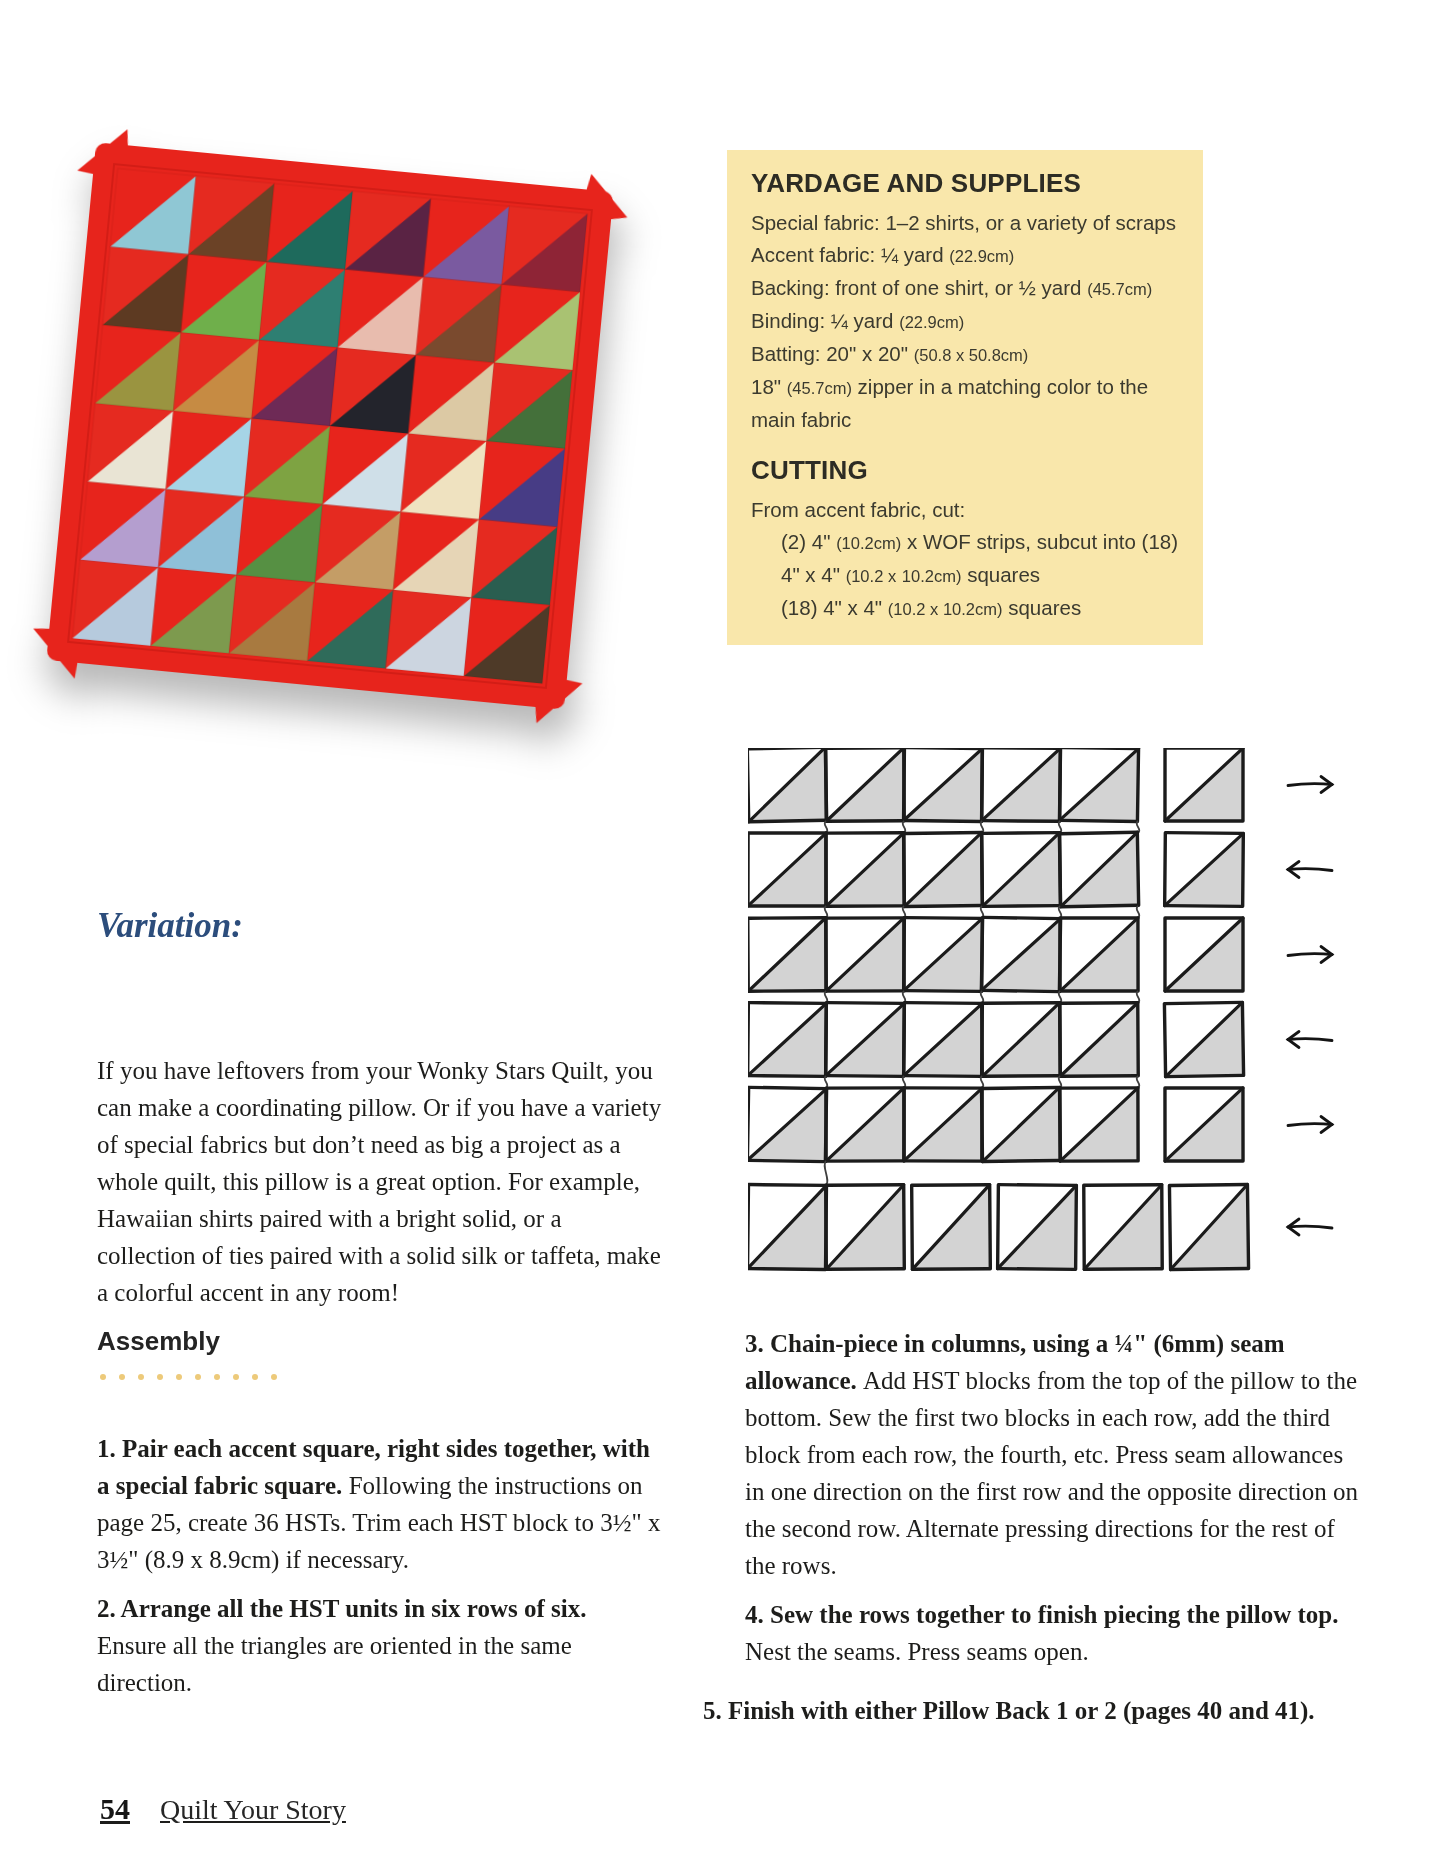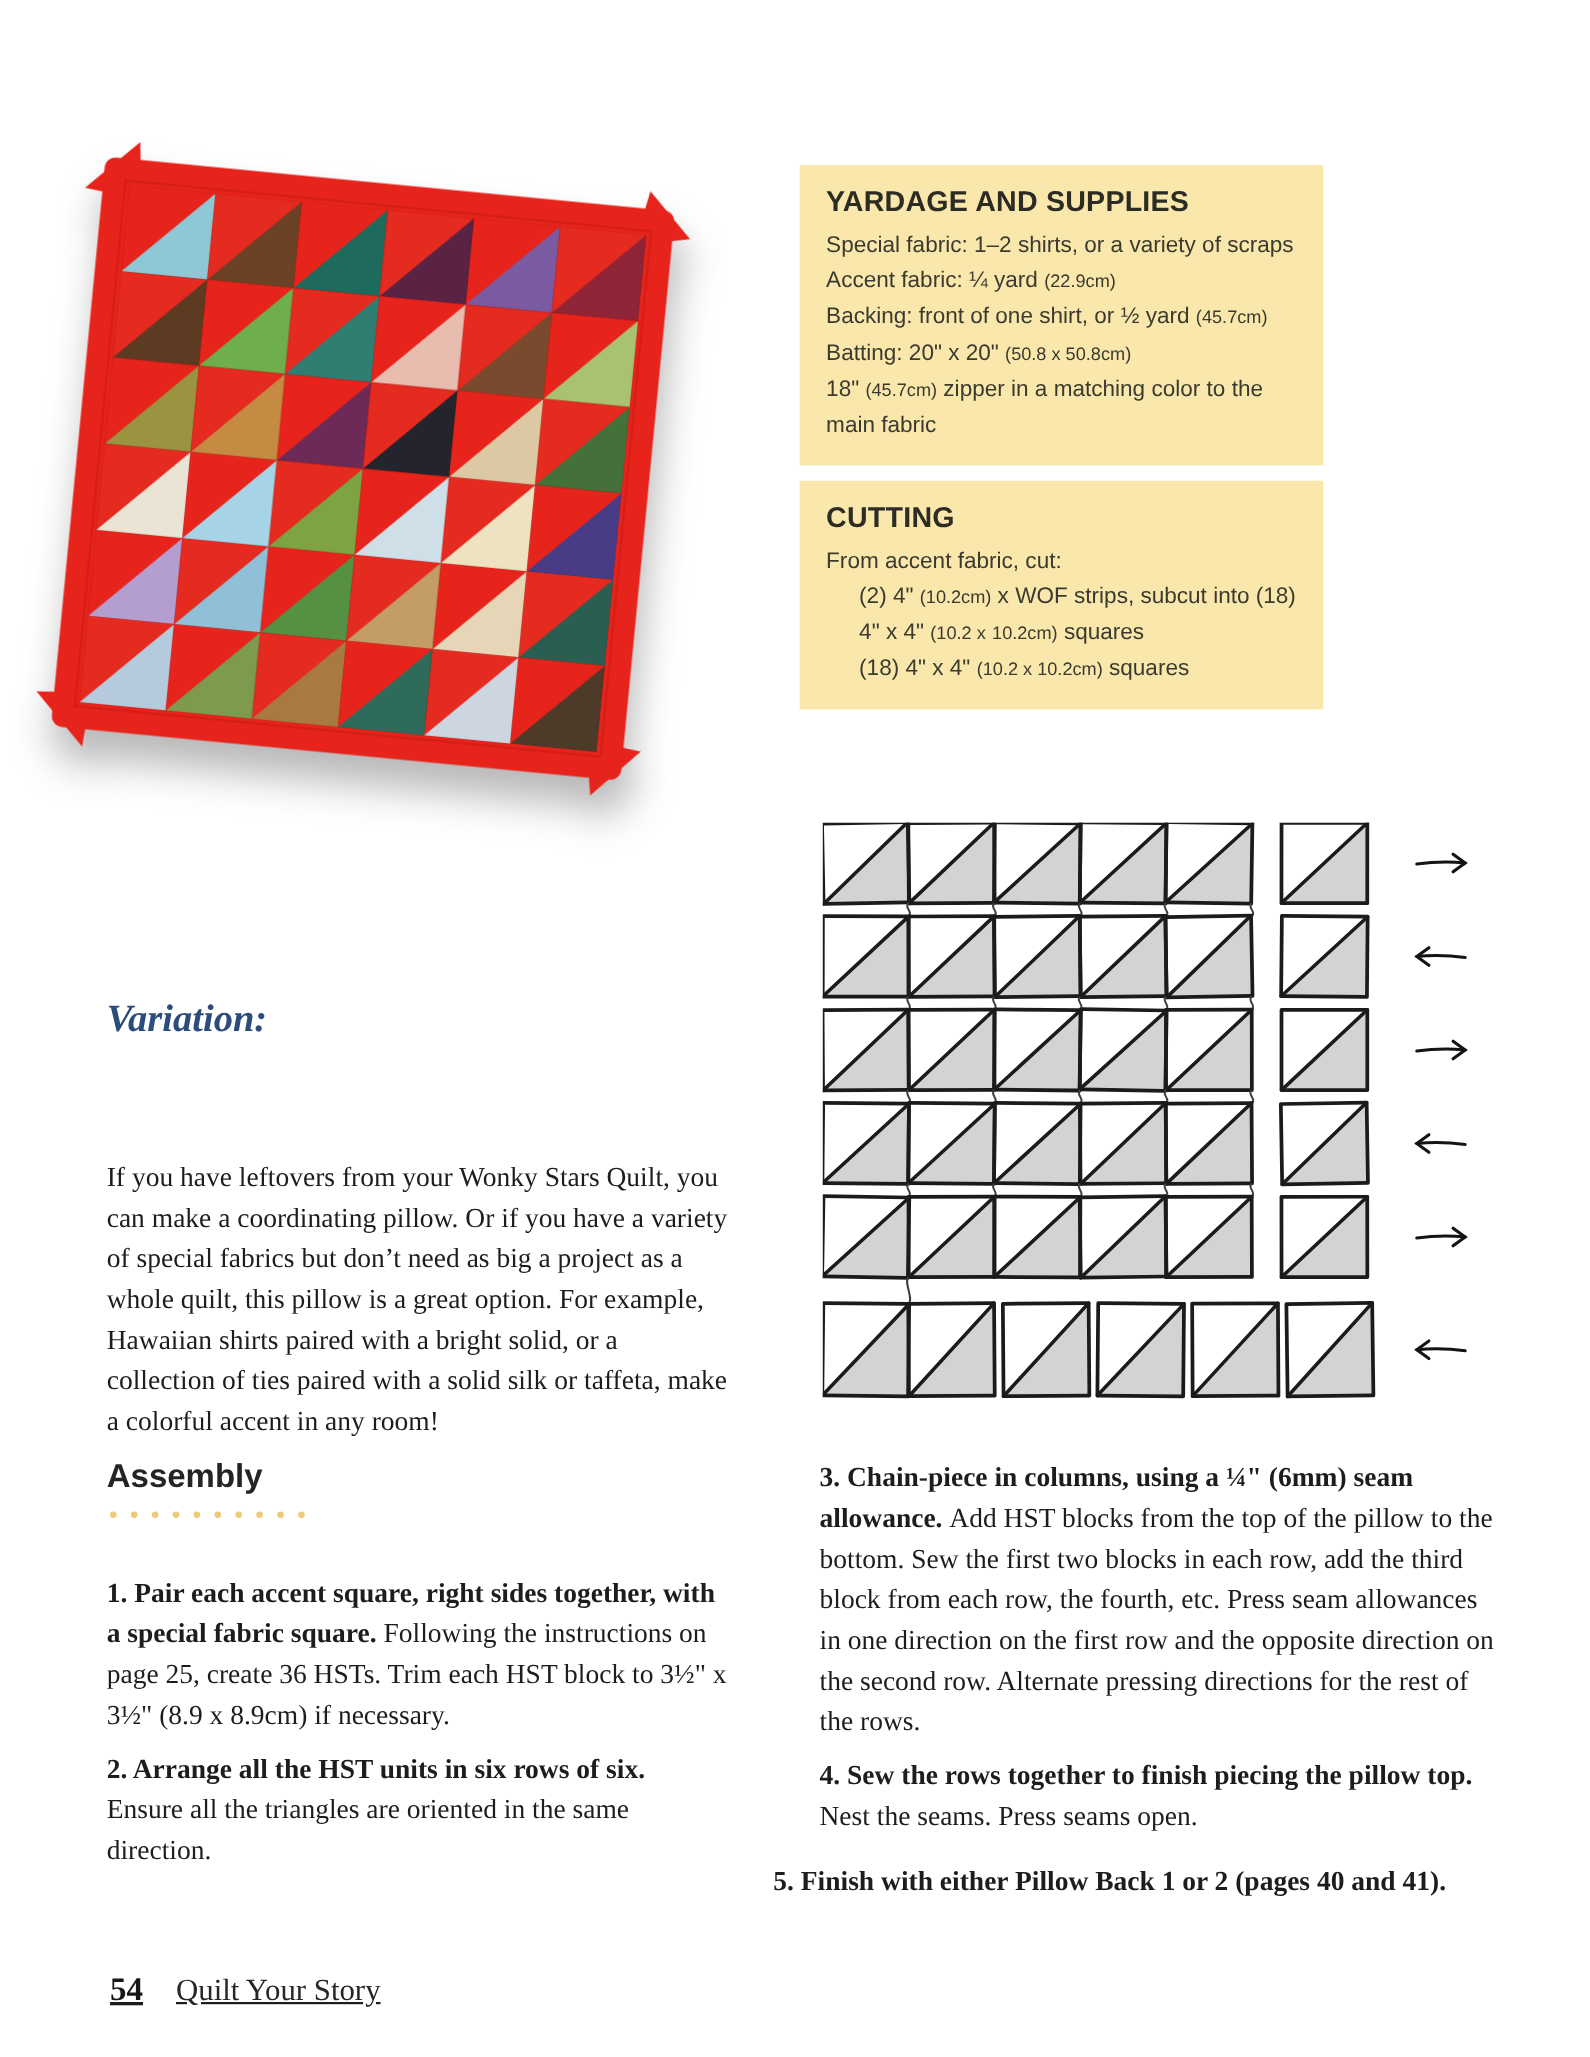--- a/index.html
+++ b/index.html
@@ -24,21 +24,21 @@
   
   .diagram{position:absolute;left:748px;top:748px;width:600px;height:545px;}
 
   
   .kicker{position:absolute;left:97px;top:906px;font-size:35px;font-style:italic;font-weight:bold;
           color:#2c4d7c;}
   .vtitle{position:absolute;left:95px;top:952px;margin:0;font-size:57px;font-weight:bold;
           color:#1d3c66;letter-spacing:0.5px;}
   .intro{position:absolute;left:97px;top:1052px;width:565px;margin:0;font-size:25px;line-height:37px;}
   .assembly-h{position:absolute;left:97px;top:1326px;margin:0;font-family:"Liberation Sans",sans-serif;
-          font-size:30px;font-weight:bold;color:#242424;}
+          font-size:26px;font-weight:bold;color:#242424;}
   .dots{position:absolute;left:100px;top:1374px;display:flex;gap:13px;}
   .dots span{width:6px;height:6px;border-radius:50%;background:#edca7a;display:block;}
 
   .step{position:absolute;font-size:25px;line-height:37px;margin-top:40px;}
   .step b{font-weight:bold;}
   .footerbar{position:absolute;left:100px;top:1792px;display:flex;align-items:baseline;gap:30px;text-decoration:underline;}
   .pnum{font-size:30px;font-weight:bold;color:#161616;}
   .ptitle{font-size:28px;color:#262626;}
 </style>
 </head>
@@ -164,20 +164,21 @@
         <rect x="20" y="20" width="480" height="480" fill="none" stroke="rgba(120,0,0,0.18)" stroke-width="2"></rect>
       </svg>
   </div>
 
   <section class="ybox yardage">
     <h2>YARDAGE AND SUPPLIES</h2>
     <div id="yardage-lines">
         <div class="bline"><span>Special fabric: 1–2 shirts, or a variety of scraps</span></div>
         <div class="bline"><span>Accent fabric: ¼ yard </span><span class="sm">(22.9cm)</span></div>
         <div class="bline"><span>Backing: front of one shirt, or ½ yard </span><span class="sm">(45.7cm)</span></div>
+        <div class="bline"><span>Binding: ¼ yard </span><span class="sm">(22.9cm)</span></div>
         <div class="bline"><span>Batting: 20" x 20" </span><span class="sm">(50.8 x 50.8cm)</span></div>
         <div class="bline"><span>18" </span><span class="sm">(45.7cm)</span><span> zipper in a matching color to the main fabric</span></div>
       </div>
   </section>
 
   <section class="ybox cutting">
     <h2>CUTTING</h2>
     <div id="cutting-lines">
         <div class="bline"><span>From accent fabric, cut:</span></div>
         <div class="bline indent"><span>(2) 4" </span><span class="sm">(10.2cm)</span><span> x WOF strips, subcut into (18) 4" x 4" </span><span class="sm">(10.2 x</span><span> </span><span class="sm">10.2cm)</span><span> squares</span></div>

